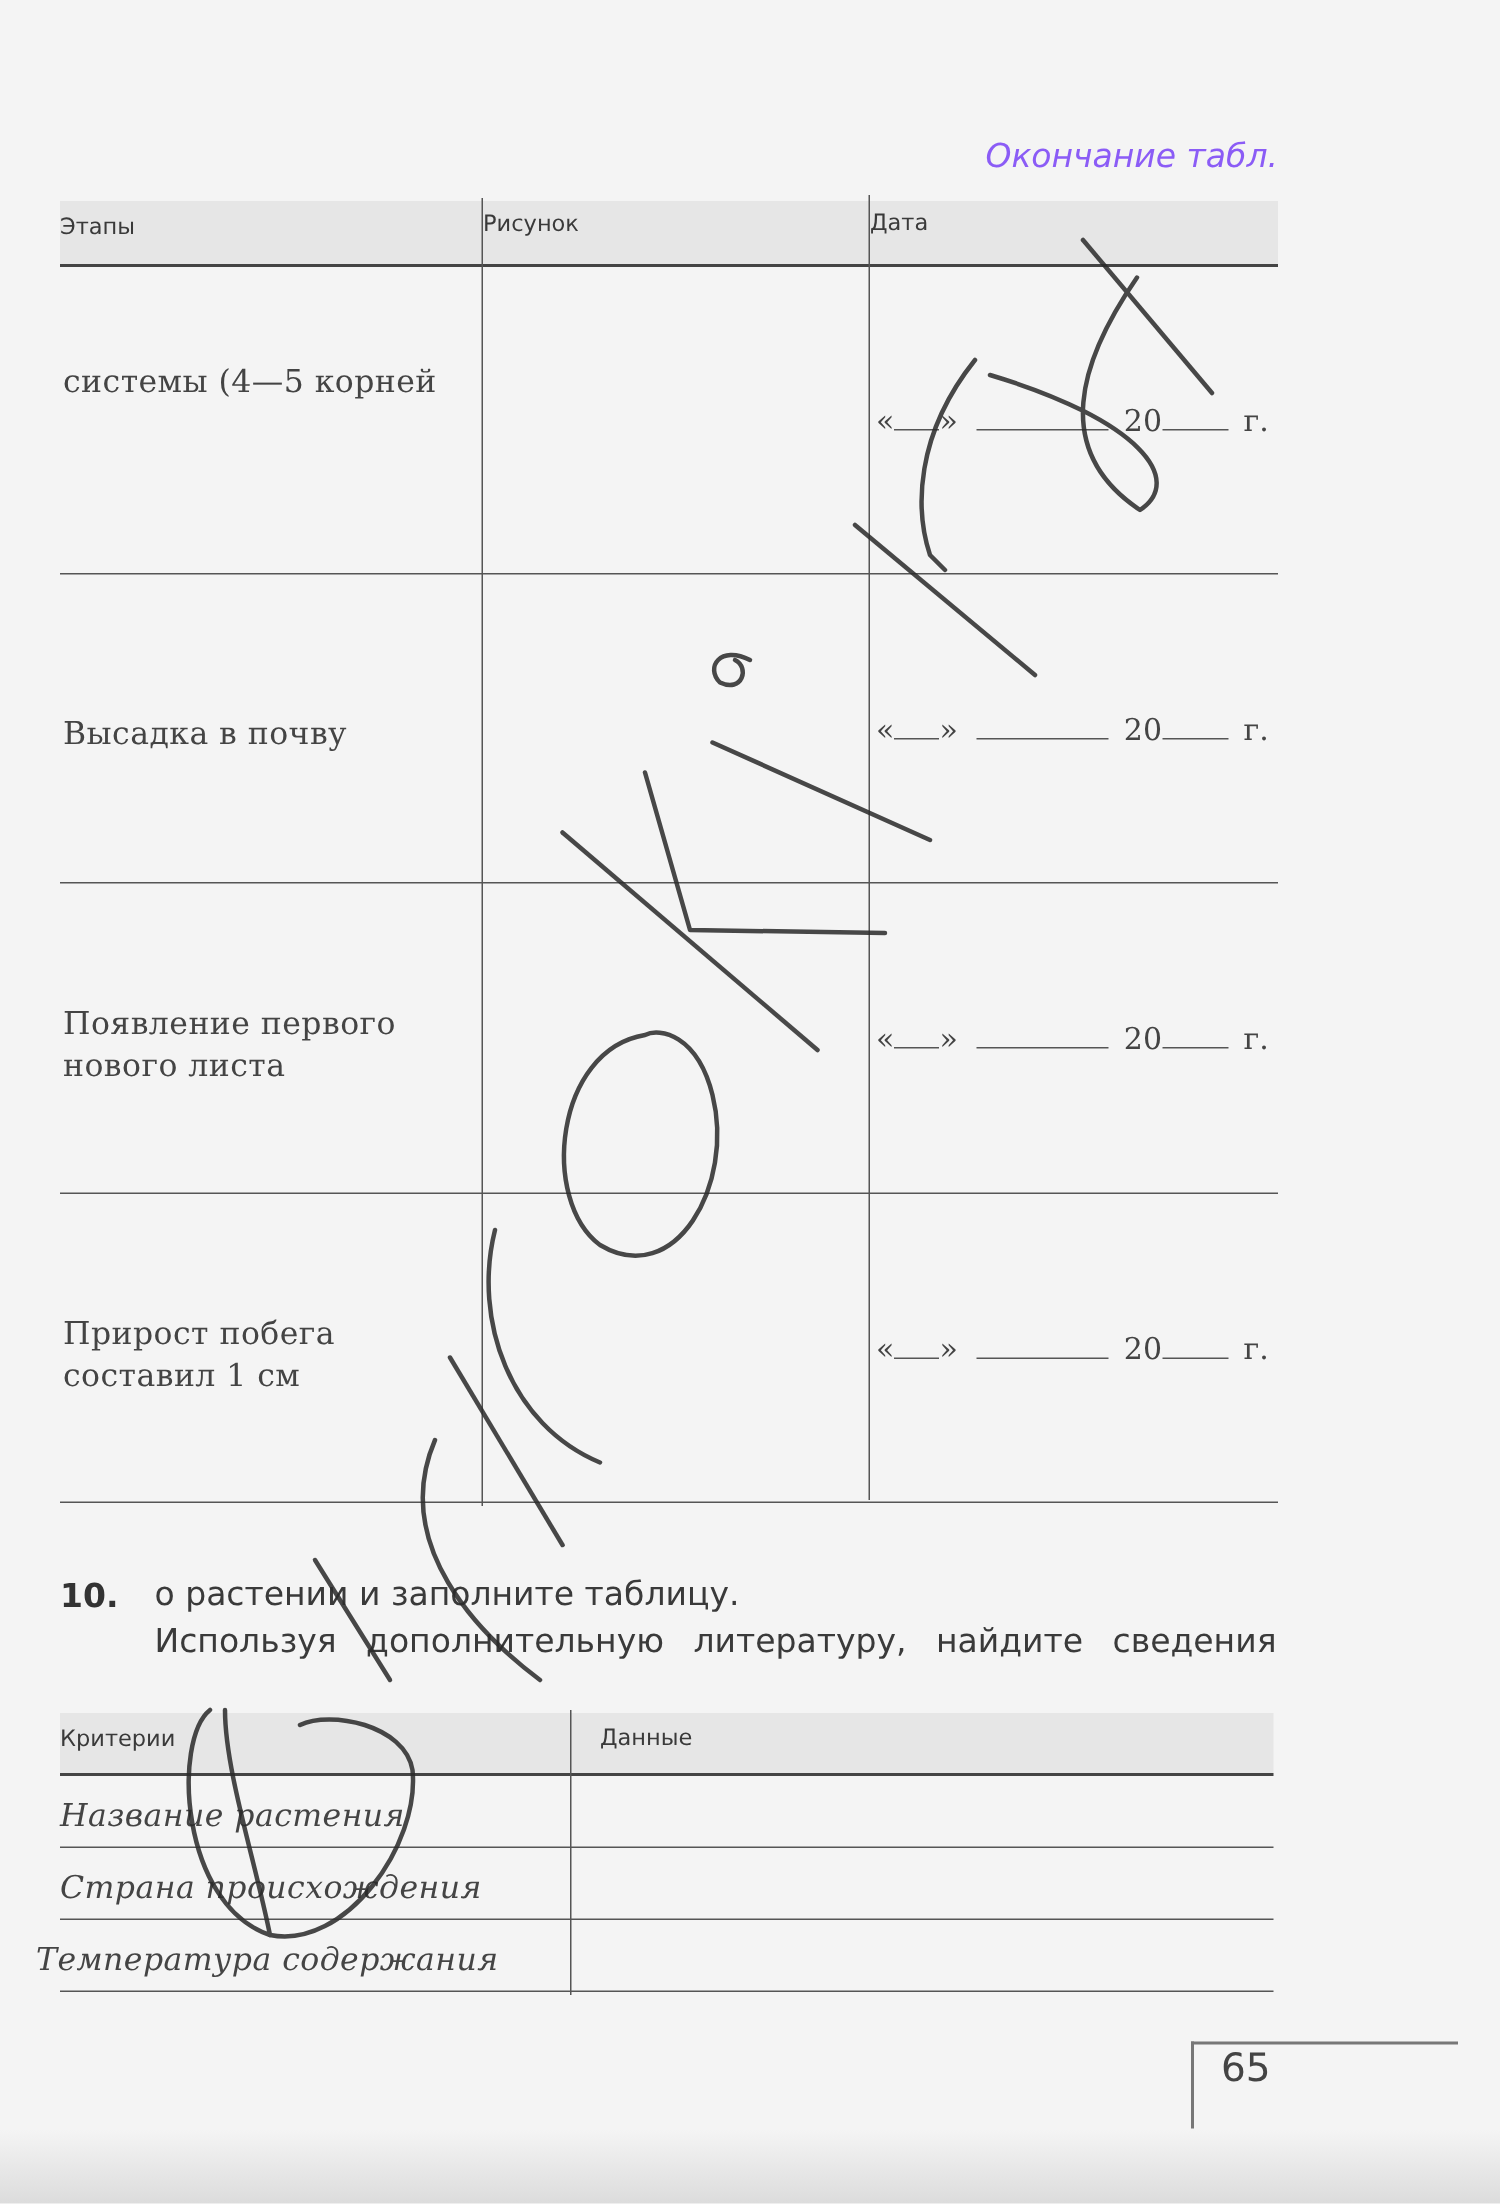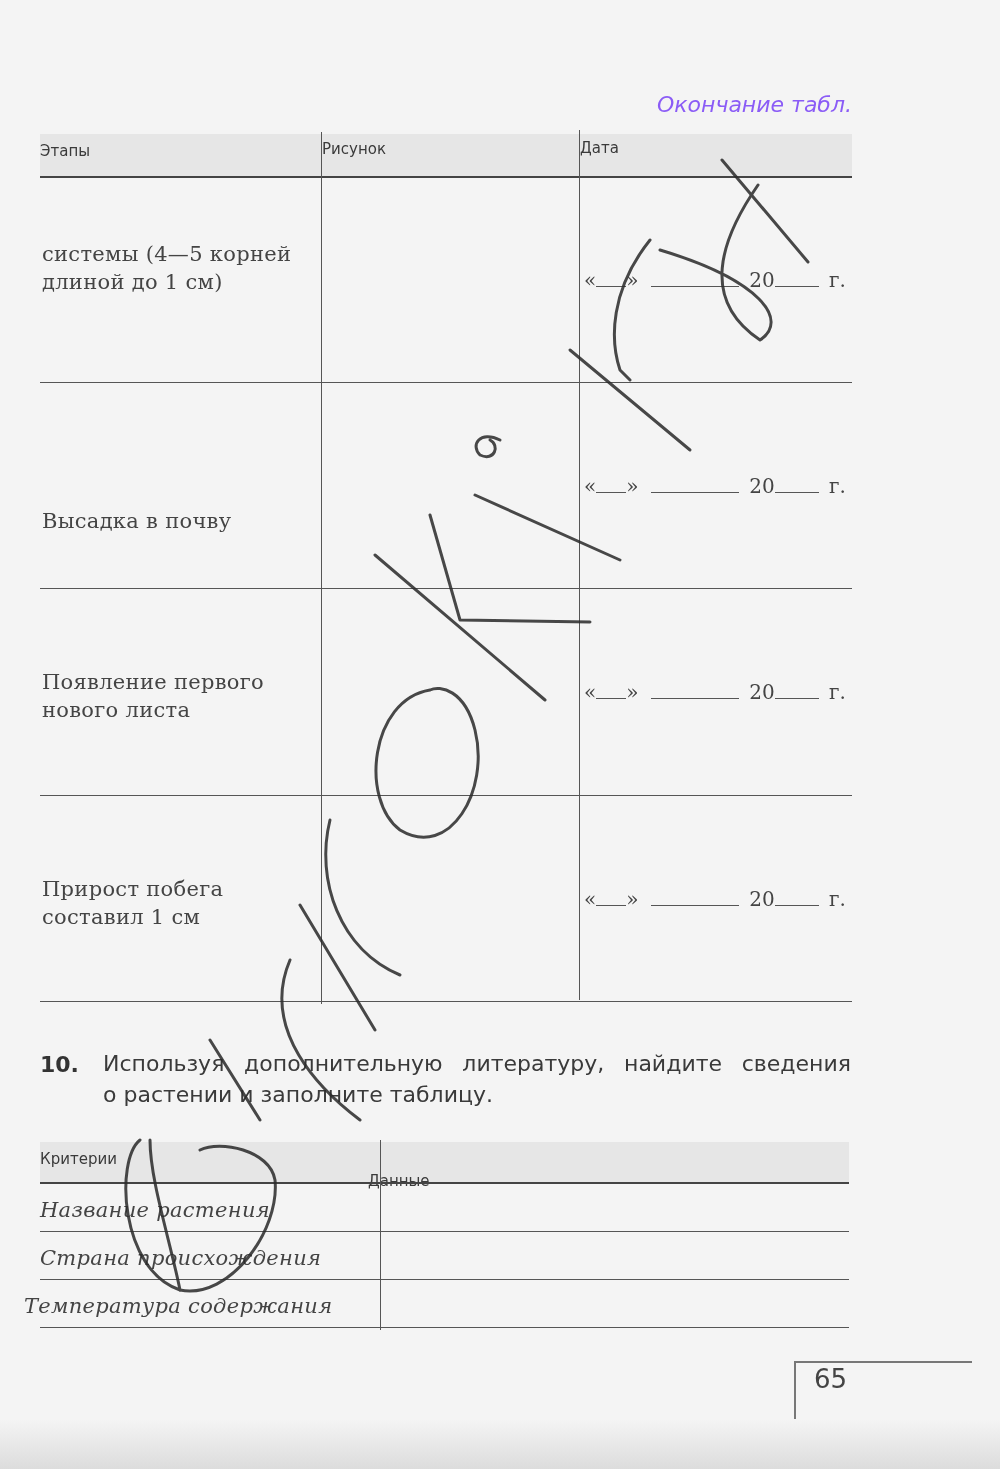--- a/index.html
+++ b/index.html
@@ -46,31 +46,30 @@
   <div class="vline" style="left:321px; top:132px; height:872px;"></div>
   <div class="vline" style="left:579px; top:130px; height:870px;"></div>
 
   <div class="hline thin" style="left:40px; top:382px; width:812px;"></div>
   <div class="hline thin" style="left:40px; top:588px; width:812px;"></div>
   <div class="hline thin" style="left:40px; top:795px; width:812px;"></div>
   <div class="hline thin" style="left:40px; top:1001px; width:812px;"></div>
 
   <div class="abs stage serif" style="left:42px; top:240px; width:280px;">
     <div>системы (4—5 корней</div>
-    <div>длиной до 1 см)</div>
   </div>
   <div class="abs" style="left:322px; top:177px; width:257px; height:205px;"></div>
   <div class="abs date serif" style="left:584px; top:268px;">
     <span>«</span><span class="u" style="width:30px;"></span><span>»</span>
     <span class="u" style="width:88px; margin-left:6px;"></span>
     <span style="margin-left:4px;">20</span><span class="u" style="width:44px;"></span>
     <span style="margin-left:4px;">г.</span>
   </div>
 
-  <div class="abs stage serif" style="left:42px; top:475px; width:280px;margin-top:32px;">
+  <div class="abs stage serif" style="left:42px; top:475px; width:280px;">
     <div>Высадка в почву</div>
   </div>
   <div class="abs" style="left:322px; top:383px; width:257px; height:205px;"></div>
   <div class="abs date serif" style="left:584px; top:474px;">
     <span>«</span><span class="u" style="width:30px;"></span><span>»</span>
     <span class="u" style="width:88px; margin-left:6px;"></span>
     <span style="margin-left:4px;">20</span><span class="u" style="width:44px;"></span>
     <span style="margin-left:4px;">г.</span>
   </div>
 
@@ -95,29 +94,29 @@
     <span>«</span><span class="u" style="width:30px;"></span><span>»</span>
     <span class="u" style="width:88px; margin-left:6px;"></span>
     <span style="margin-left:4px;">20</span><span class="u" style="width:44px;"></span>
     <span style="margin-left:4px;">г.</span>
   </div>
 </div>
 
 <div>
   <div class="abs task-num sans" style="left:40px; top:1052px;">10.</div>
   <div class="abs task-text sans" style="left:103px; top:1048px; width:748px;">
+    <div>о растении и заполните таблицу.</div>
     <div style="text-align-last:justify;">Используя дополнительную литературу, найдите сведения</div>
-    <div>о растении и заполните таблицу.</div>
   </div>
 </div>
 
 <div>
   <div class="abs hdr-band" style="left:40px; top:1142px; width:809px; height:40px;"></div>
   <div class="abs th sans" style="left:40px; top:1150px; width:340px;">Критерии</div>
-  <div class="abs th sans" style="left:368px; top:1149px; width:469px;margin-top:23px;">Данные</div>
+  <div class="abs th sans" style="left:400px; top:1149px; width:469px;">Данные</div>
 
   <div class="hline" style="left:40px; top:1182px; width:809px;"></div>
   <div class="vline" style="left:380px; top:1140px; height:190px;"></div>
   <div class="hline thin" style="left:40px; top:1231px; width:809px;"></div>
   <div class="hline thin" style="left:40px; top:1279px; width:809px;"></div>
   <div class="hline thin" style="left:40px; top:1327px; width:809px;"></div>
 
   <div class="abs crit serif" style="left:40px; top:1198px;">Название растения</div>
   <div class="abs" style="left:381px; top:1184px; width:468px; height:46px;"></div>
 

